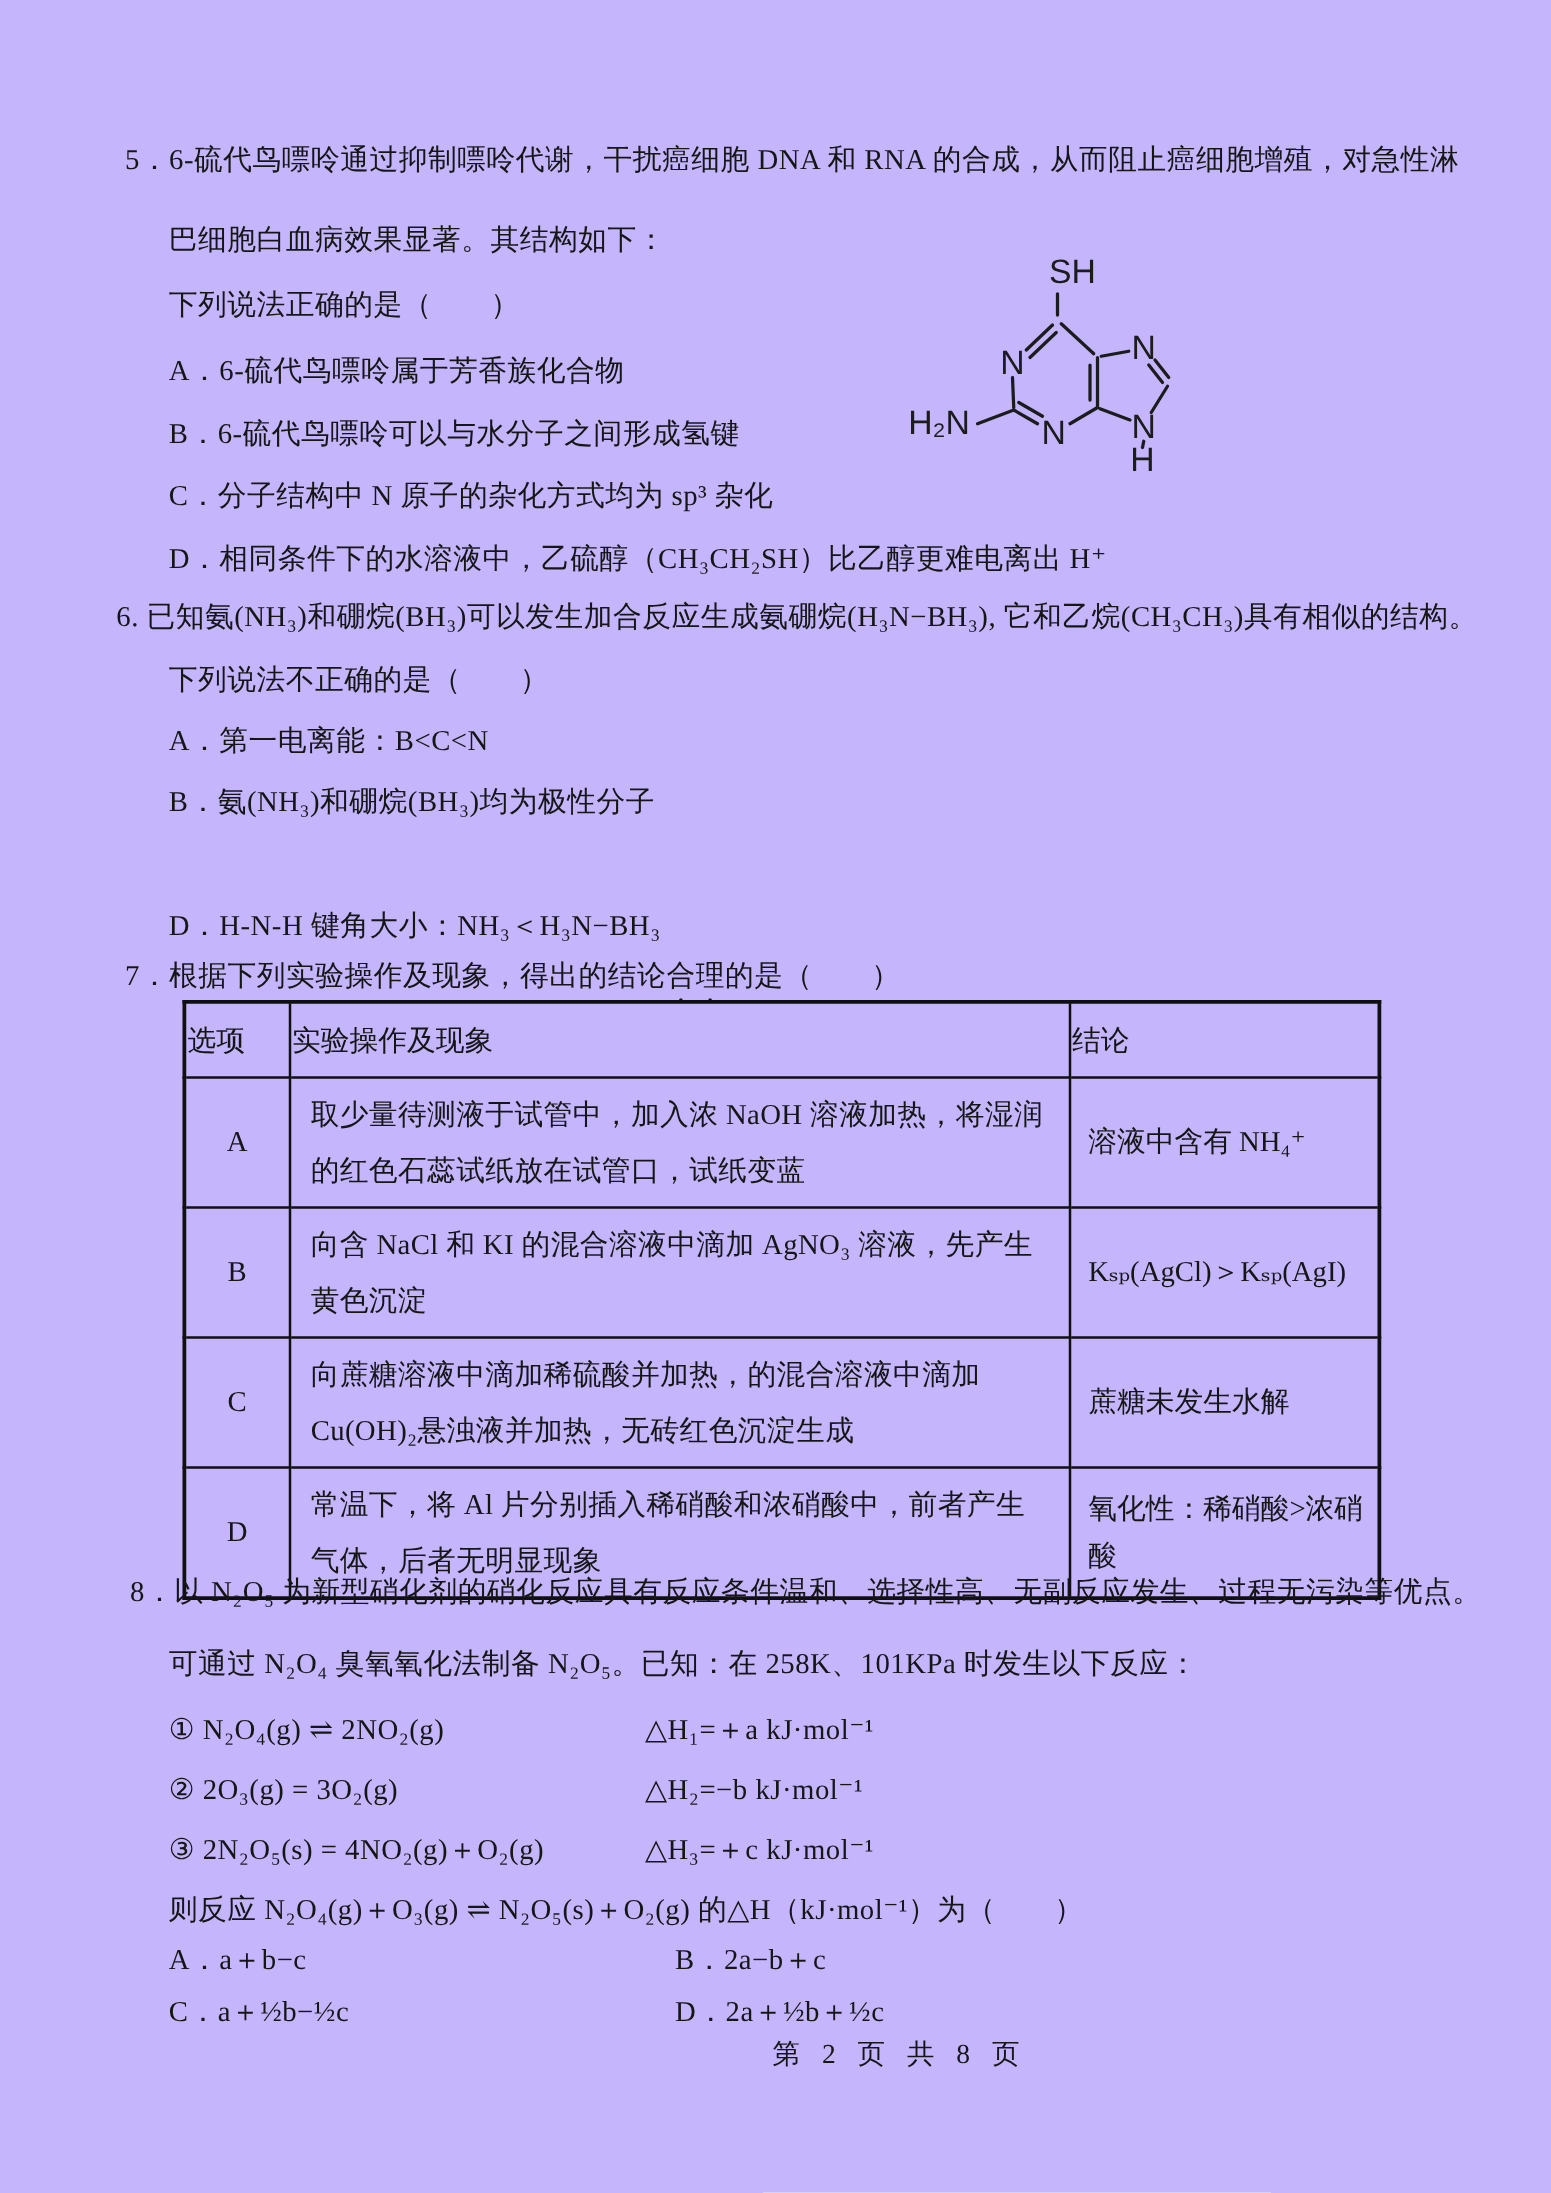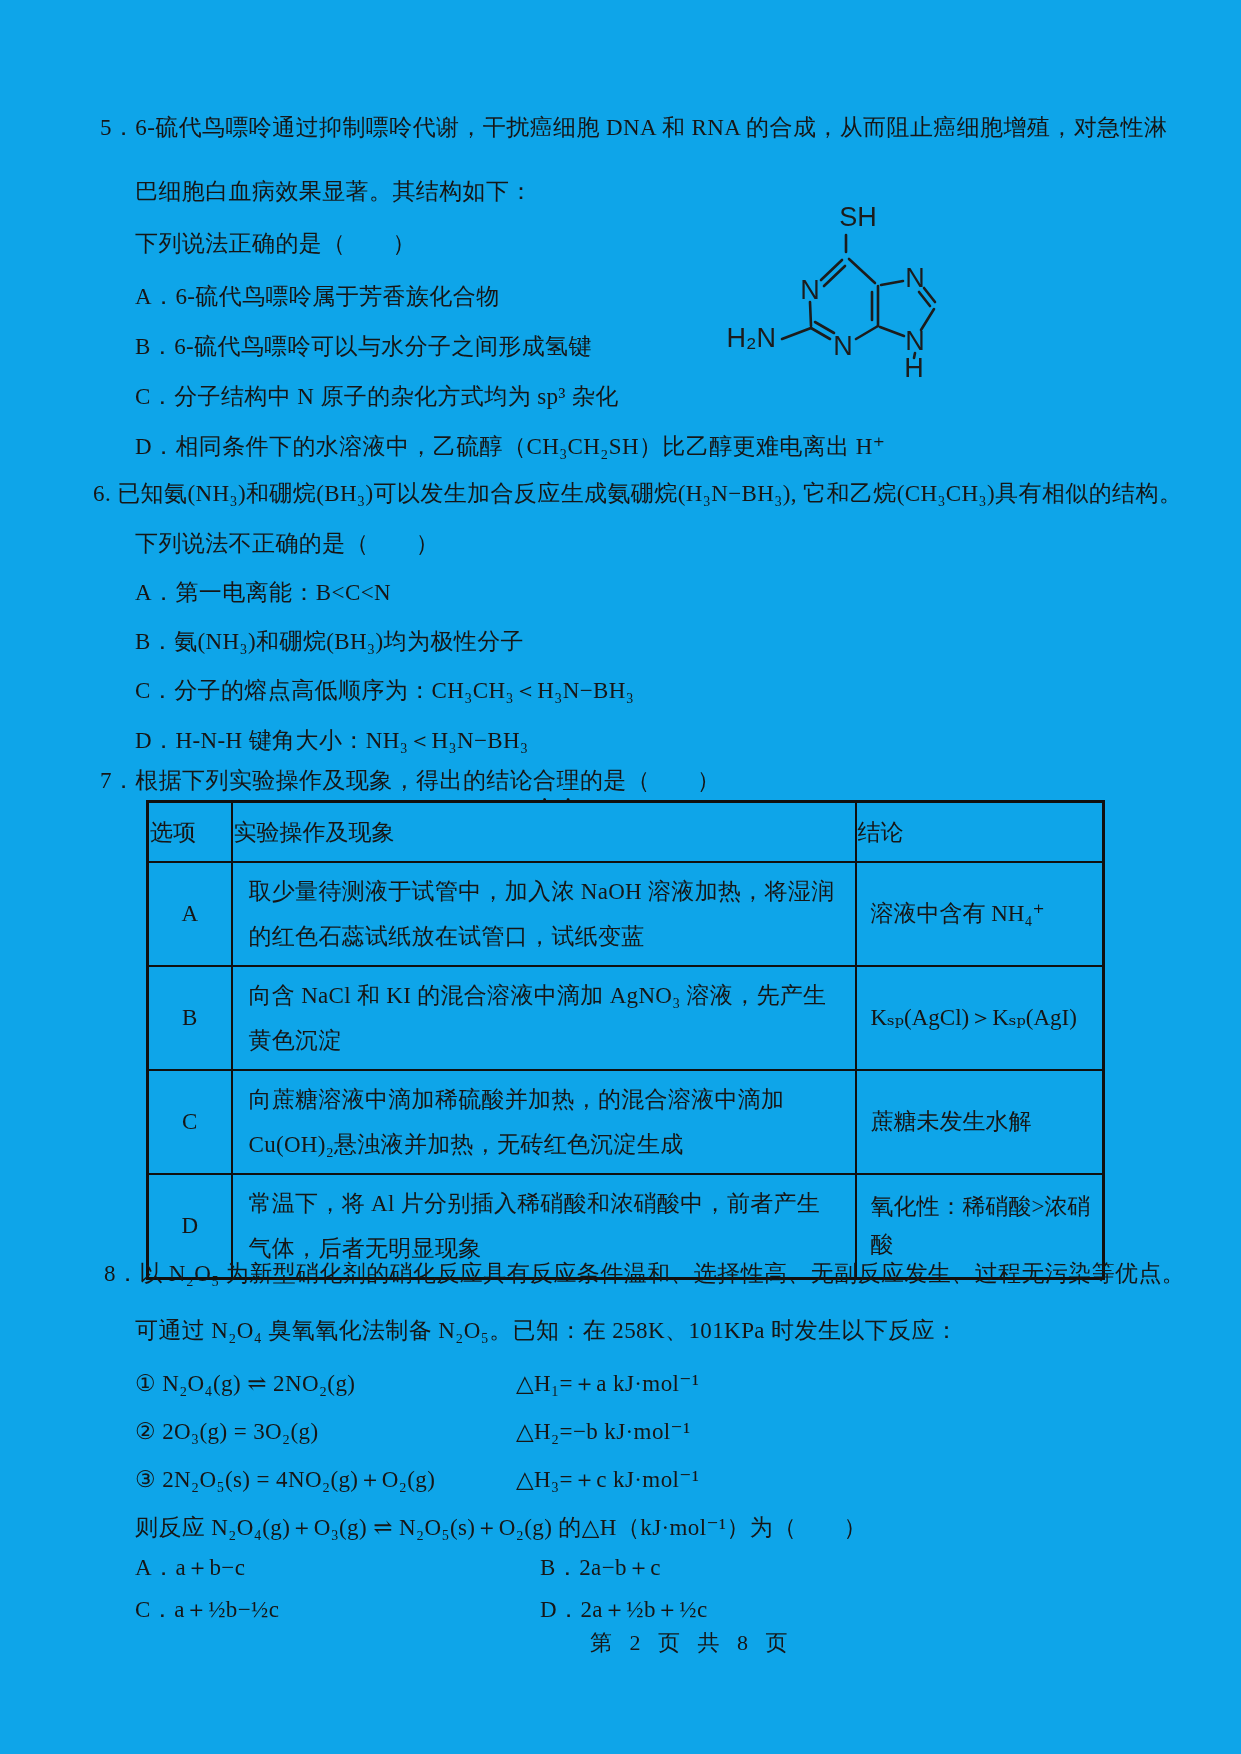--- a/index.html
+++ b/index.html
@@ -1,20 +1,20 @@
 <!DOCTYPE html>
 <html><head>
 <meta charset="utf-8">
 <style>
   html,body{margin:0;padding:0;background:#e8e8e8;}
   #page{
     position:relative;
     width:1241px;height:1754px;
     margin:0 auto;
-    background:#0ea5e9;
+    background:#c4b5fd;
     font-family:"Liberation Serif","DejaVu Serif",serif;
     color:#161616;
     overflow:hidden;
   }
   .line{
     position:absolute;
     white-space:nowrap;
     font-size:23px;
     letter-spacing:0.4px;
     line-height:32px;
@@ -46,21 +46,21 @@
   #molecule line{stroke:#1c1c1c;stroke-width:2.6;stroke-linecap:round;}
   #molecule text{
     font-family:"Liberation Sans","DejaVu Sans",sans-serif;
     font-size:27px;fill:#1c1c1c;
   }
   
   .footer{
     position:absolute;left:0;top:1628px;width:1400px;
     font-size:22px;letter-spacing:6px;
   }
-  .footer-inner{position:absolute;left:590px;}
+  .footer-inner{position:absolute;left:618px;}
 </style>
 </head>
 <body>
 
 <div id="page">
 
   <div class="line" style="left:100px;top:112px">5．6-硫代鸟嘌呤通过抑制嘌呤代谢，干扰癌细胞 DNA 和 RNA 的合成，从而阻止癌细胞增殖，对急性淋</div>
   <div class="line" style="left:135px;top:228px">下列说法正确的是（　　）</div>
   <div class="line" style="left:135px;top:176px">巴细胞白血病效果显著。其结构如下：</div>
   <div class="line" style="left:135px;top:281px">A．6-硫代鸟嘌呤属于芳香族化合物</div>
@@ -106,21 +106,20 @@
     <text x="197" y="99" text-anchor="middle">N</text>
     <text x="197" y="162" text-anchor="middle">N</text>
     <text x="196" y="189" text-anchor="middle">H</text>
     <text x="58" y="159" text-anchor="end">H₂N</text>
   </svg>
 
   <div class="line" style="left:93px;top:478px">6. 已知氨(NH₃)和硼烷(BH₃)可以发生加合反应生成氨硼烷(H₃N−BH₃), 它和乙烷(CH₃CH₃)具有相似的结构。</div>
   <div class="line" style="left:135px;top:528px">下列说法不正确的是（　　）</div>
   <div class="line" style="left:135px;top:577px">A．第一电离能：B&lt;C&lt;N</div>
   <div class="line" style="left:135px;top:626px">B．氨(NH₃)和硼烷(BH₃)均为极性分子</div>
-  <div class="line" style="left:135px;top:675px">C．分子的熔点高低顺序为：CH₃CH₃＜H₃N−BH₃</div>
   <div class="line" style="left:135px;top:725px">D．H-N-H 键角大小：NH₃＜H₃N−BH₃</div>
 
   <div class="line" style="left:100px;top:765px"><span>7．根据下列实验操作及现象，得出的结论</span><span class="emph">合理</span><span>的是（　　）</span></div>
 
   <table class="qtable">
     <colgroup>
         <col style="width:84px">
         <col style="width:624px">
         <col>
       </colgroup>

